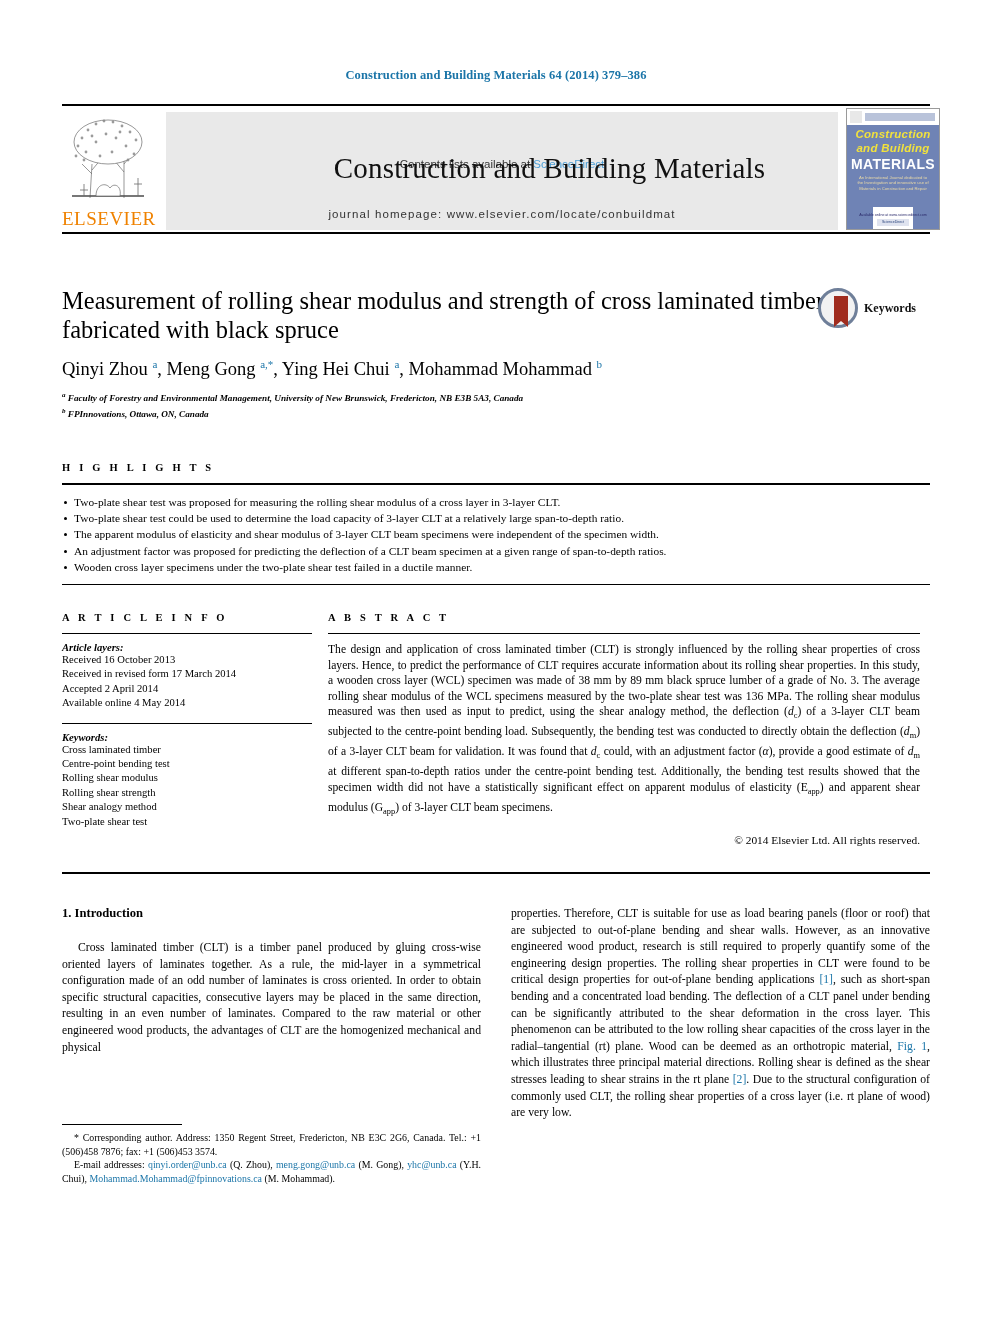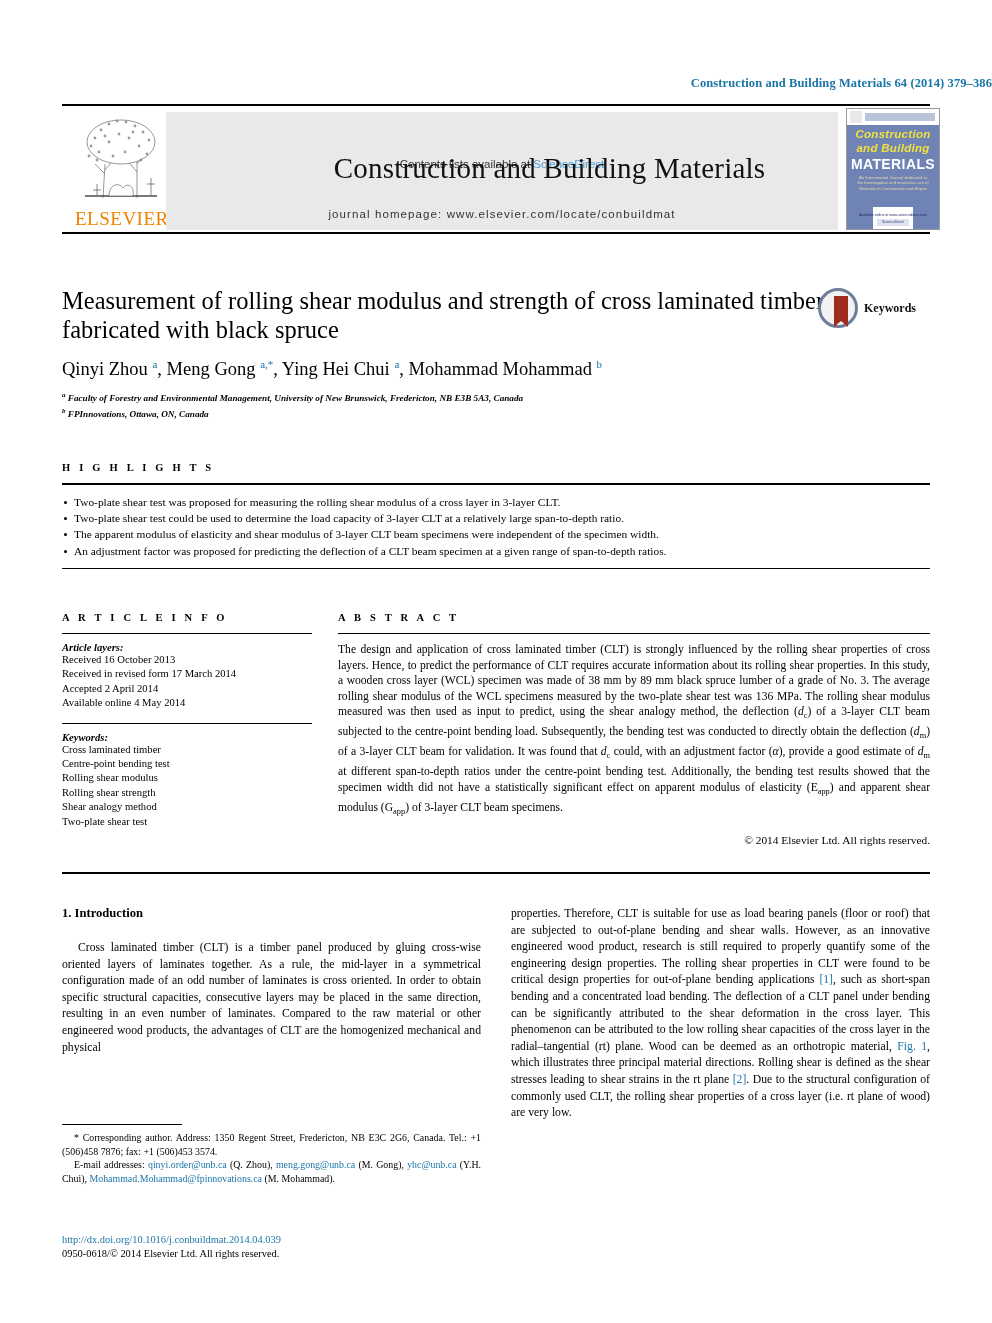--- a/index.html
+++ b/index.html
@@ -20,27 +20,26 @@
     width: 992px;
     height: 1323px;
     padding: 0;
   }
   
   .runhead {
     position: absolute;
     top: 68px;
     left: 0;
     width: 992px;
-    text-align: right;
+    text-align: center;
     font-family: "Liberation Serif", serif;
     font-weight: bold;
     font-size: 12.5px;
     color: #1b75a8;
     letter-spacing: 0.1px;
-    margin-top: 8px;
   }
   
   .masthead {
     position: absolute;
     top: 104px;
     left: 62px;
     width: 868px;
     height: 128px;
   }
   .masthead .rule-top {
@@ -49,21 +48,20 @@
     width: 868px;
     height: 2px;
     background: #000;
   }
   .elsevier-logo {
     position: absolute;
     top: 8px;
     left: 0;
     width: 92px;
     height: 118px;
-    margin-left: 13px;
   }
   .tree-box {
     position: absolute;
     top: 0; left: 4px;
     width: 84px; height: 92px;
     overflow: hidden;
   }
   .elsevier-word {
     position: absolute;
     bottom: 0px;
@@ -322,21 +320,21 @@
 
   
   .infoabs {
     position: absolute;
     top: 612px;
     left: 62px;
     width: 868px;
   }
   .ia-cols {
     display: flex;
-    gap: 26px;
+    gap: 16px;
   }
   .ia-left  { width: 250px; }
   .ia-right { width: 592px; }
   .ia-rule { margin-top: 10px; margin-bottom: 8px; }
   .ia-hist-head, .ia-kw-head {
     font-family: "Liberation Serif", serif;
     font-style: italic;
     font-weight: bold;
     font-size: 10.6px;
     color: #000;
@@ -526,20 +524,21 @@
   </div>
 
   <div class="highlights">
     <div class="sec-label">H I G H L I G H T S</div>
     <div class="hr-thick hl-rule"></div>
     <ul class="hl-list">
       <li>Two-plate shear test was proposed for measuring the rolling shear modulus of a cross layer in 3-layer CLT.</li>
       <li>Two-plate shear test could be used to determine the load capacity of 3-layer CLT at a relatively large span-to-depth ratio.</li>
       <li>The apparent modulus of elasticity and shear modulus of 3-layer CLT beam specimens were independent of the specimen width.</li>
       <li>An adjustment factor was proposed for predicting the deflection of a CLT beam specimen at a given range of span-to-depth ratios.</li>
+      <li>Wooden cross layer specimens under the two-plate shear test failed in a ductile manner.</li>
     </ul>
     <div class="hr-thin hl-bot-rule"></div>
   </div>
 
   <div class="infoabs">
     <div class="ia-cols">
       <div class="ia-left">
         <div class="sec-label">A R T I C L E    I N F O</div>
         <div class="hr-thin ia-rule"></div>
         <div class="ia-hist-head">Article layers:</div>
@@ -576,18 +575,14 @@
       <p class="para noindent">properties. Therefore, CLT is suitable for use as load bearing panels (floor or roof) that are subjected to out-of-plane bending and shear walls. However, as an innovative engineered wood product, research is still required to properly quantify some of the engineering design properties. The rolling shear properties in CLT were found to be critical design properties for out-of-plane bending applications <span class="link">[1]</span>, such as short-span bending and a concentrated load bending. The deflection of a CLT panel under bending can be significantly attributed to the shear deformation in the cross layer. This phenomenon can be attributed to the low rolling shear capacities of the cross layer in the radial–tangential (rt) plane. Wood can be deemed as an orthotropic material, <span class="link">Fig. 1</span>, which illustrates three principal material directions. Rolling shear is defined as the shear stresses leading to shear strains in the rt plane <span class="link">[2]</span>. Due to the structural configuration of commonly used CLT, the rolling shear properties of a cross layer (i.e. rt plane of wood) are very low.</p>
     </div>
   </div>
 
   <div class="footnote-wrap">
     <div class="fn-rule"></div>
     <p class="fn-text fn-indent">* Corresponding author. Address: 1350 Regent Street, Fredericton, NB E3C 2G6, Canada. Tel.: +1 (506)458 7876; fax: +1 (506)453 3574.</p>
     <p class="fn-text fn-indent"><span class="fn-em">E-mail addresses:</span> <span><span class="link">qinyi.order@unb.ca</span> (Q. Zhou), <span class="link">meng.gong@unb.ca</span> (M. Gong), <span class="link">yhc@unb.ca</span> (Y.H. Chui), <span class="link">Mohammad.Mohammad@fpinnovations.ca</span> (M. Mohammad).</span></p>
   </div>
 
-  <div class="doi-block">
-    <div class="doi">http://dx.doi.org/10.1016/j.conbuildmat.2014.04.039</div>
-    <div>0950-0618/© 2014 Elsevier Ltd. All rights reserved.</div>
-  </div>
 
 </div>
 
 </body></html>

